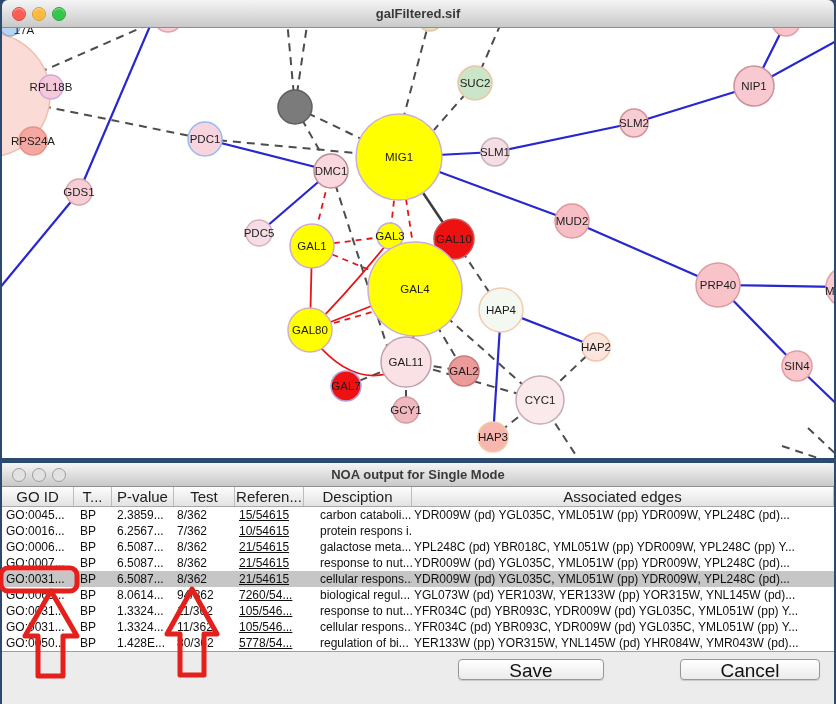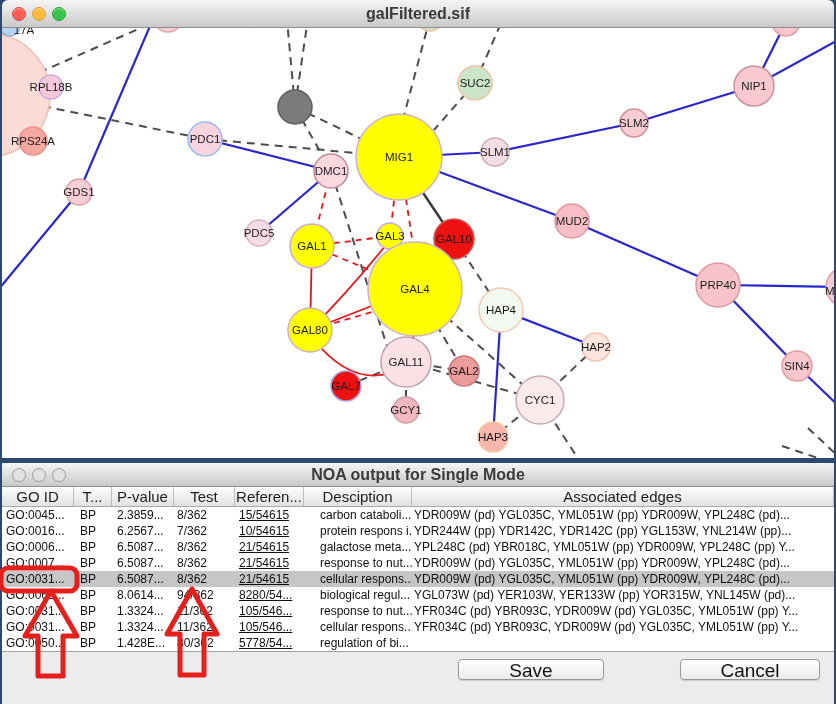--- a/index.html
+++ b/index.html
@@ -10,21 +10,21 @@
     -webkit-font-smoothing:antialiased;
   }
   .window{position:absolute;left:2px;width:832px;}
   .titlebar{
     height:23px;border-radius:6px 6px 0 0;
     background:linear-gradient(#f5f5f5,#c9c9c9);
     border-bottom:1px solid #8f8f8f;
     position:relative;display:flex;align-items:center;justify-content:center;
   }
   #net-window .titlebar{height:27px;}
-  .titlebar .title{font-size:16px;font-weight:600;color:#3a3a3a;}
+  .titlebar .title{font-size:13px;font-weight:600;color:#3a3a3a;}
   .lights{position:absolute;left:10px;top:0;bottom:0;display:flex;align-items:center;gap:6px;}
   .light{width:14px;height:14px;border-radius:50%;box-sizing:border-box;
     box-shadow:inset 0 1px 1px rgba(255,255,255,.5);}
   .light.red{background:#fb5d54;border:1px solid #d34b42;}
   .light.yellow{background:#fcbb3f;border:1px solid #d39e35;}
   .light.green{background:#35c64b;border:1px solid #2aa33c;}
   .light.hollow{background:#e2e2e2;border:1.5px solid #9d9d9d;box-shadow:none;}
   #net-window{top:0;}
   #net-canvas{position:relative;height:430px;background:#ffffff;overflow:hidden;}
   #net-canvas svg{position:absolute;left:0;top:0;}
@@ -234,21 +234,20 @@
         <span class="c5">carbon cataboli...</span>
         <span class="c6">YDR009W (pd) YGL035C, YML051W (pp) YDR009W, YPL248C (pd)...</span>
       </div>
       <div class="trow">
         <span class="c0">GO:0016...</span>
         <span class="c1">BP</span>
         <span class="c2">6.2567...</span>
         <span class="c3">7/362</span>
         <span class="c4">10/54615</span>
         <span class="c5">protein respons i...</span>
-        <span class="c6">YDR244W (pp) YDR142C, YDR142C (pp) YGL153W, YNL214W (pp)...</span>
       </div>
       <div class="trow">
         <span class="c0">GO:0006...</span>
         <span class="c1">BP</span>
         <span class="c2">6.5087...</span>
         <span class="c3">8/362</span>
         <span class="c4">21/54615</span>
         <span class="c5">galactose meta...</span>
         <span class="c6">YPL248C (pd) YBR018C, YML051W (pp) YDR009W, YPL248C (pp) Y...</span>
       </div>
@@ -268,21 +267,21 @@
         <span class="c3">8/362</span>
         <span class="c4">21/54615</span>
         <span class="c5">cellular respons...</span>
         <span class="c6">YDR009W (pd) YGL035C, YML051W (pp) YDR009W, YPL248C (pd)...</span>
       </div>
       <div class="trow">
         <span class="c0">GO:0065...</span>
         <span class="c1">BP</span>
         <span class="c2">8.0614...</span>
         <span class="c3">94/362</span>
-        <span class="c4">8280/54...</span>
+        <span class="c4">7260/54...</span>
         <span class="c5">biological regul...</span>
         <span class="c6">YGL073W (pd) YER103W, YER133W (pp) YOR315W, YNL145W (pd)...</span>
       </div>
       <div class="trow">
         <span class="c0">GO:0031...</span>
         <span class="c1">BP</span>
         <span class="c2">1.3324...</span>
         <span class="c3">11/362</span>
         <span class="c4">105/546...</span>
         <span class="c5">response to nut...</span>
@@ -297,20 +296,21 @@
         <span class="c5">cellular respons...</span>
         <span class="c6">YFR034C (pd) YBR093C, YDR009W (pd) YGL035C, YML051W (pp) Y...</span>
       </div>
       <div class="trow">
         <span class="c0">GO:0050...</span>
         <span class="c1">BP</span>
         <span class="c2">1.428E...</span>
         <span class="c3">80/362</span>
         <span class="c4">5778/54...</span>
         <span class="c5">regulation of bi...</span>
+        <span class="c6">YER133W (pp) YOR315W, YNL145W (pd) YHR084W, YMR043W (pd)...</span>
       </div>
     </div>
   <div id="table-bottom-line"></div>
   <div id="noa-buttons">
     <button class="mac-btn" id="save-btn">Save</button>
     <button class="mac-btn" id="cancel-btn">Cancel</button>
   </div>
 </div>
 
 <svg id="annotations" width="836" height="704" viewBox="0 0 836 704">

